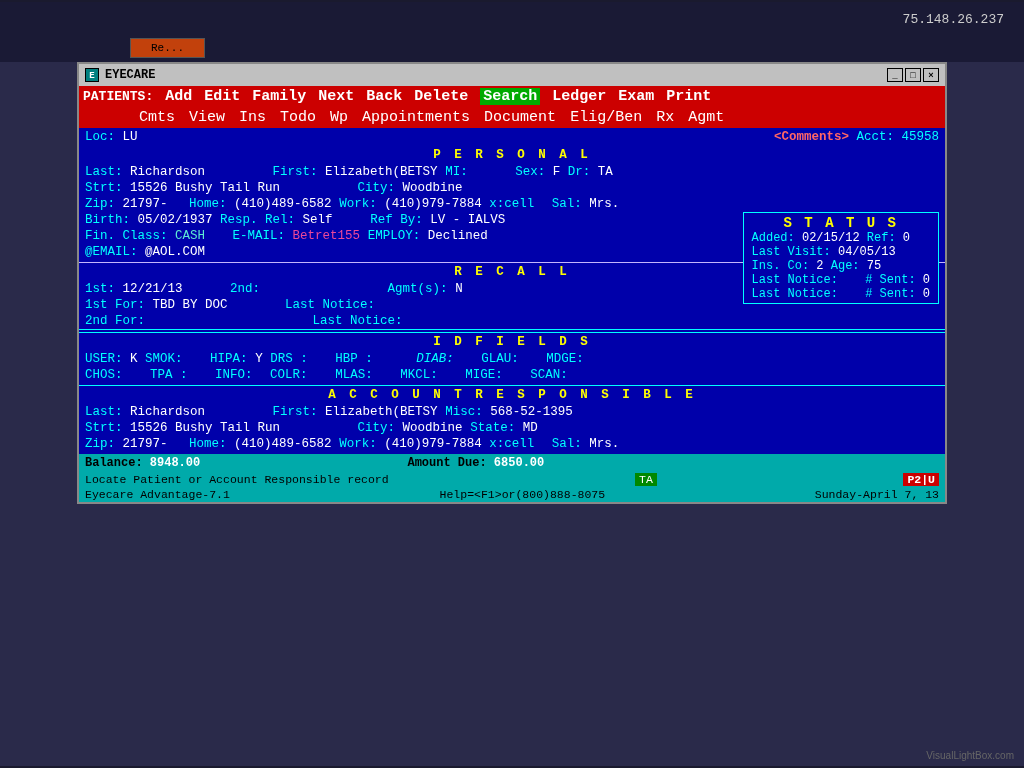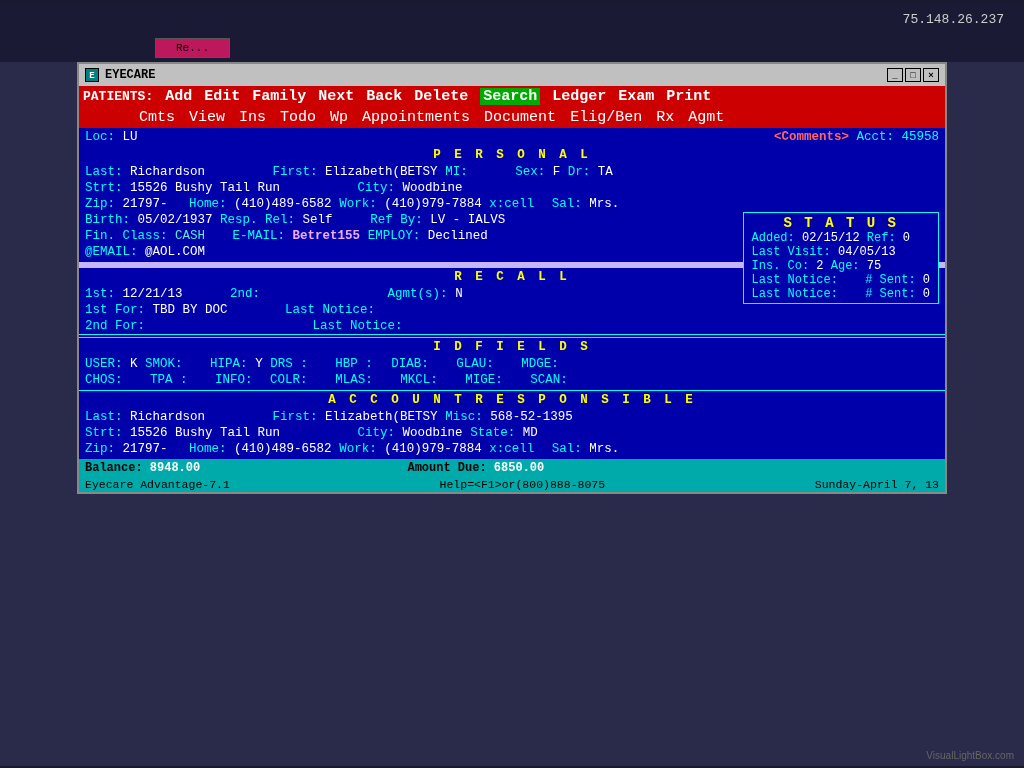--- a/index.html
+++ b/index.html
@@ -119,21 +119,21 @@
     .section-header {
       text-align: center;
       color: #ffff00;
       font-weight: bold;
       letter-spacing: 3px;
       font-size: 12.5px;
       padding: 2px 0;
     }
 
     .recall-section {
-      border-top: 6px solid #c4b5fd;
+      border-top: 1px solid #c4b5fd;
       border-bottom: 1px solid #00ffff;
       margin: 2px 0;
     }
 
     .id-fields-section {
       border-top: 1px solid #00ffff;
       margin: 2px 0;
     }
 
     .acct-resp-section {
@@ -221,23 +221,22 @@
     .tab-btn {
       background: #3a3a5a;
       color: #ccc;
       border: 1px solid #555;
       padding: 3px 20px;
       font-size: 11px;
       cursor: pointer;
     }
 
     .tab-btn.active {
-      background: #be185d;
+      background: #c2410c;
       color: #000;
-      margin-left: 25px;
     }
 
     .eyecare-window {
       width: 870px;
       border: 2px solid #888;
       position: relative;
     }
 
     .watermark {
       position: absolute;
@@ -384,21 +383,21 @@
               <span style="margin-left:20px;"># Sent:</span>
               <span style="color:white;">0</span>
             </div>
           </div>
         </div>
 
         <div class="data-block">
           <span>Fin. Class:</span>
           <span style="color:#5eead4;">CASH</span>
           <span style="margin-left:20px;">E-MAIL:</span>
-          <span style="color:#f0abfc;font-weight:bold;">Betret155</span>
+          <span style="color:#ec4899;">Betret155</span>
           <span>EMPLOY:</span>
           <span style="color:white;">Declined</span>
         </div>
 
         <div class="data-block">
           <span>@EMAIL:</span>
           <span style="color:white;text-align:right;">@AOL.COM</span>
         </div>
       </div>
 
@@ -426,21 +425,21 @@
       <div class="id-fields-section">
         <div class="section-header">I D   F I E L D S</div>
         <div class="data-block">
           <span>USER:</span>
           <span style="color:white;">K</span>
           <span>SMOK:</span>
           <span style="margin-left:20px;">HIPA:</span>
           <span style="color:white;">Y</span>
           <span>DRS :</span>
           <span style="margin-left:20px;">HBP :</span>
-          <span style="margin-left:11px;">DIAB:</span>
+          <span style="margin-left:36px;font-style:italic;">DIAB:</span>
           <span style="margin-left:20px;">GLAU:</span>
           <span style="margin-left:20px;">MDGE:</span>
         </div>
         <div class="data-block">
           <span>CHOS:</span>
           <span style="margin-left:20px;">TPA :</span>
           <span style="margin-left:20px;">INFO:</span>
           <span style="margin-left:10px;">COLR:</span>
           <span style="margin-left:20px;">MLAS:</span>
           <span style="margin-left:20px;">MKCL:</span>
@@ -480,20 +479,25 @@
         </div>
       </div>
 
       <div class="bottom-bar">
         <span>Balance:</span>
         <span style="color:white;">8948.00</span>
         <span style="margin-left:200px;">Amount Due:</span>
         <span style="color:white;">6850.00</span>
       </div>
 
+      <div class="status-bar">
+        <span>Locate Patient or Account Responsible record</span>
+        <span style="background:#008800;color:white;padding:0 4px;">TA</span>
+        <span class="ip2u-badge">P2|U</span>
+      </div>
 
       <div class="status-bar" style="background:#00aaaa;">
         <span>Eyecare Advantage-7.1</span>
         <span>Help=&lt;F1&gt;or(800)888-8075</span>
         <span>Sunday-April 7, 13</span>
       </div>
     </div>
   </div>
 
   <div class="watermark">VisualLightBox.com</div>

